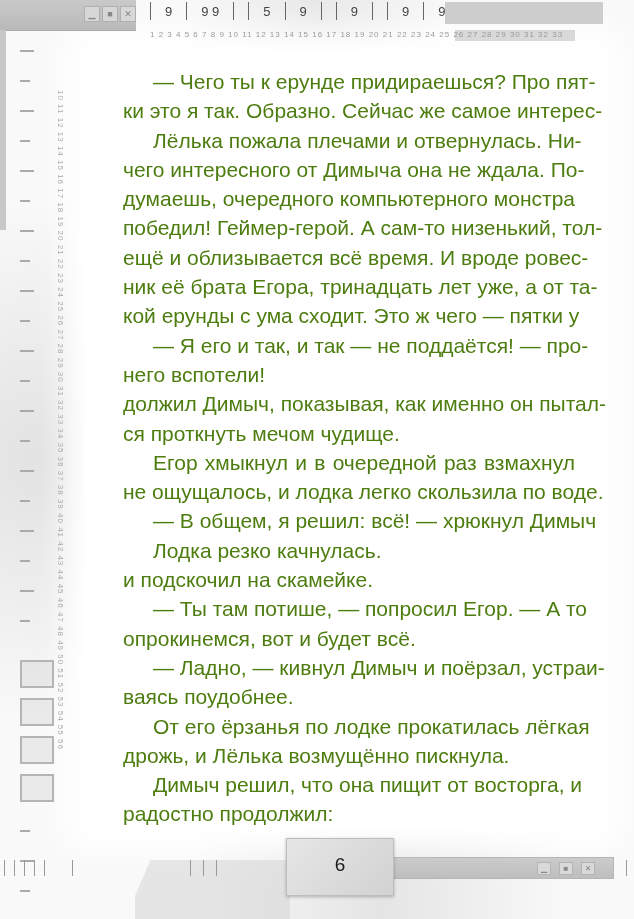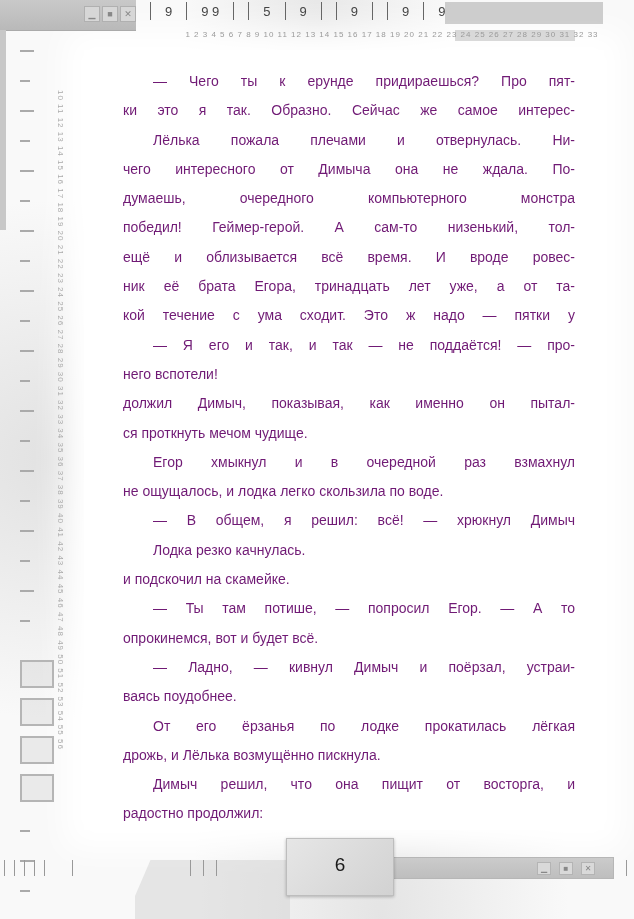--- a/index.html
+++ b/index.html
@@ -34,21 +34,21 @@
     color: #888; font-size: 9px; line-height: 14px; text-align: center;
   }
   .top-ruler {
     position: absolute; left: 150px; top: 0; width: 484px; height: 22px;
     display: flex; align-items: center; gap: 0;
   }
   .ruler-tick { width: 1px; height: 18px; background: #666; margin-right: 14px; }
   .ruler-nine { font-size: 13px; color: #444; margin-right: 14px; }
   .top-numbers {
     position: absolute; left: 150px; top: 30px; width: 484px; height: 14px;
-    font-size: 8px; color: #9a9a9a; letter-spacing: 1px; white-space: nowrap; text-align: center;
+    font-size: 8px; color: #9a9a9a; letter-spacing: 1px; white-space: nowrap;
   }
   .highlight-bar {
     position: absolute; left: 445px; top: 2px; width: 158px; height: 22px;
     background: rgba(150,150,150,0.45);
   }
   .highlight-bar-2 {
     position: absolute; left: 455px; top: 30px; width: 120px; height: 11px;
     background: rgba(150,150,150,0.35);
   }
   
@@ -69,21 +69,21 @@
     width: 30px; height: 24px; border: 2px solid #b5b5b5; margin-bottom: 10px;
     background: rgba(200,200,200,0.3);
   }
   .left-panel {
     position: absolute; left: 0; top: 30px; width: 6px; height: 200px;
     background: #c8c8c8;
   }
   
   .text-block {
     position: absolute; left: 123px; top: 67px; width: 452px;
-    font-size: 14px; line-height: 29.3px; color: #701a75;
+    font-size: 21px; line-height: 29.3px; color: #4d7c0f;
   }
   .line {
     display: block; text-align: justify; text-align-last: justify;
     white-space: nowrap; height: 29.3px;
   }
   .line.last { text-align-last: left; }
   .line.indent { padding-left: 30px; }
   
   .page-number-box {
     position: absolute; left: 286px; top: 838px; width: 106px; height: 56px;
@@ -184,21 +184,21 @@
 
 <div class="text-block" id="text-block">
     <span class="line indent">— Чего ты к ерунде придираешься? Про пят-</span>
     <span class="line">ки это я так. Образно. Сейчас же самое интерес-</span>
     <span class="line indent">Лёлька пожала плечами и отвернулась. Ни-</span>
     <span class="line">чего интересного от Димыча она не ждала. По-</span>
     <span class="line">думаешь, очередного компьютерного монстра</span>
     <span class="line">победил! Геймер-герой. А сам-то низенький, тол-</span>
     <span class="line">ещё и облизывается всё время. И вроде ровес-</span>
     <span class="line">ник её брата Егора, тринадцать лет уже, а от та-</span>
-    <span class="line">кой течение с ума сходит. Это ж надо — пятки у</span>
+    <span class="line">кой ерунды с ума сходит. Это ж чего — пятки у</span>
     <span class="line indent">— Я его и так, и так — не поддаётся! — про-</span>
     <span class="line last">него вспотели!</span>
     <span class="line">должил Димыч, показывая, как именно он пытал-</span>
     <span class="line last">ся проткнуть мечом чудище.</span>
     <span class="line indent">Егор хмыкнул и в очередной раз взмахнул</span>
     <span class="line last">не ощущалось, и лодка легко скользила по воде.</span>
     <span class="line indent">— В общем, я решил: всё! — хрюкнул Димыч</span>
     <span class="line indent last">Лодка резко качнулась.</span>
     <span class="line last">и подскочил на скамейке.</span>
     <span class="line indent">— Ты там потише, — попросил Егор. — А то</span>

